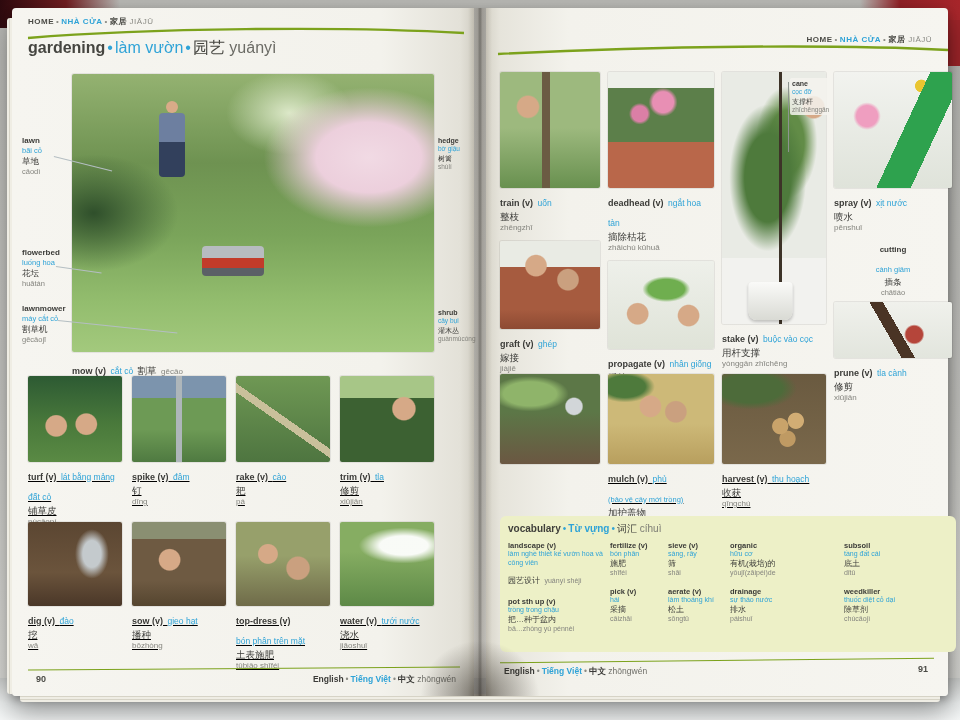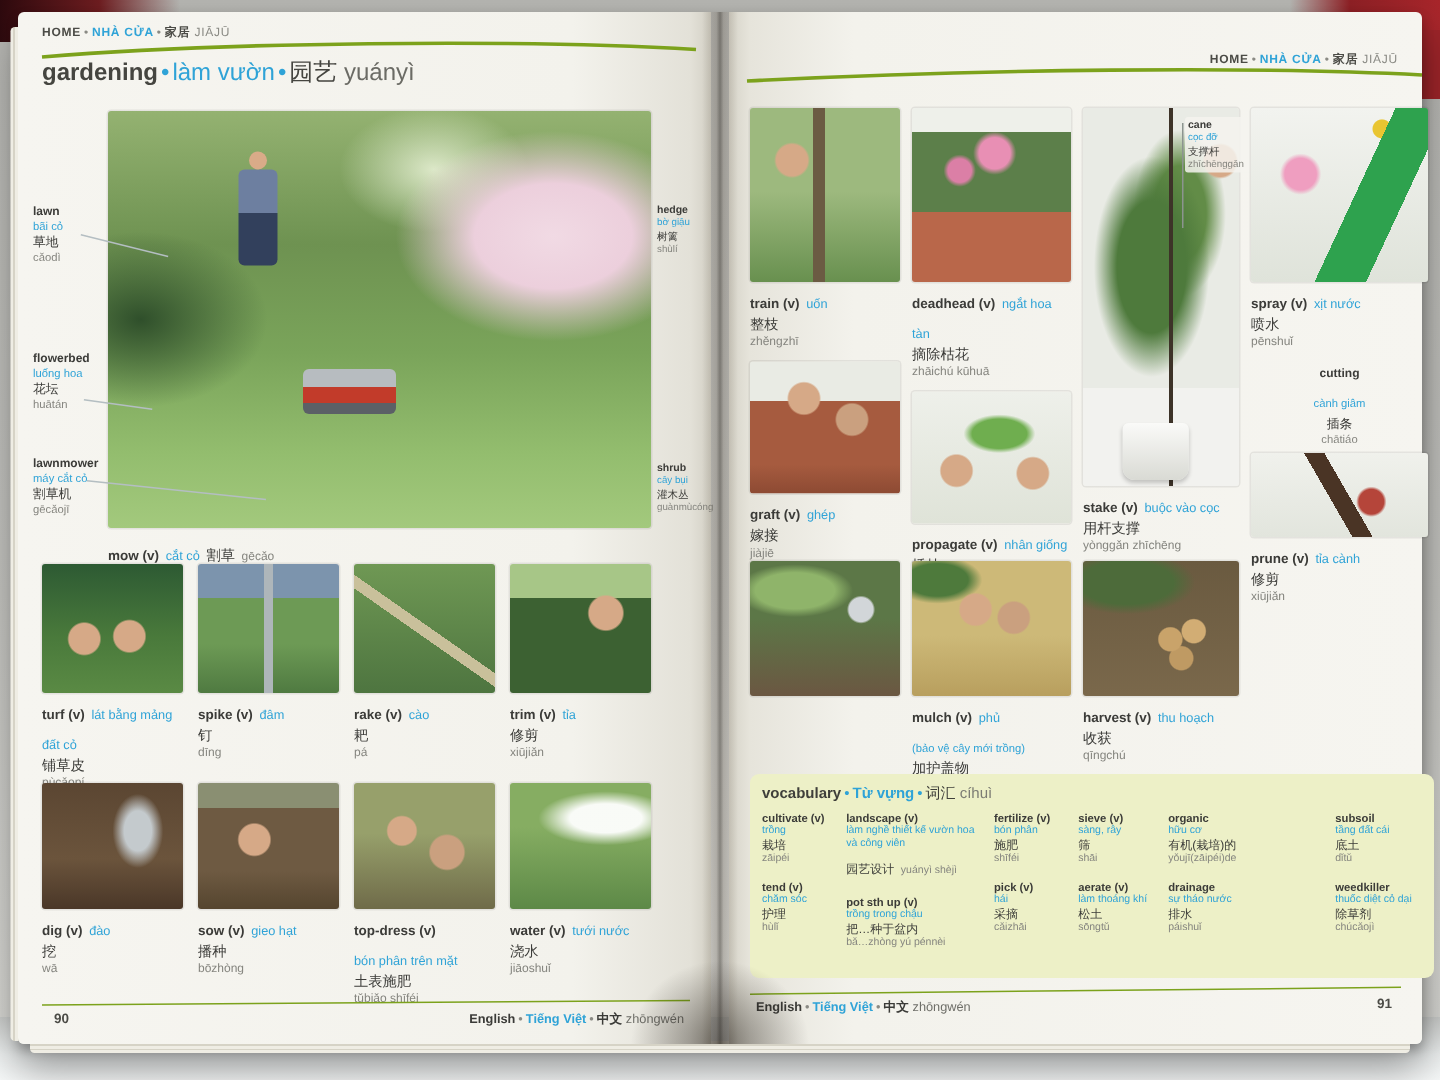--- a/index.html
+++ b/index.html
@@ -39,21 +39,21 @@
   .py{color:#85857f;font-size:8px;}
 
   .slabel{position:absolute;line-height:1.3;}
   .sl-en{font-weight:bold;color:#3b3b38;font-size:8px;}
   .sl-vi{color:#2fa3d7;font-size:7.5px;}
   .sl-zh{color:#3b3b38;font-size:8.5px;}
   .sl-py{color:#85857f;font-size:7.5px;}
   .cl{position:absolute;border-top:1px solid #b4bec2;transform-origin:left top;z-index:3;}
   .clv{position:absolute;border-left:1px solid #8c948f;z-index:3;}
 
-  .grid4{position:absolute;display:grid;grid-template-columns:repeat(4,1fr);column-gap:10px;}
+  .grid4{position:absolute;display:grid;grid-template-columns:repeat(4,1fr);column-gap:10px;text-decoration:underline;}
   .cell{display:flex;flex-direction:column;}
 
   
   .p-mow{background:
     radial-gradient(ellipse 150px 100px at 82% 30%,#f1dae4 0%,#eccfdc 35%,rgba(236,207,220,0) 70%),
     radial-gradient(ellipse 90px 60px at 60% 14%,#dcE8c8 0%,rgba(220,232,200,0) 70%),
     radial-gradient(ellipse 130px 90px at 6% 50%,#2f4f2b 0%,rgba(47,79,43,0) 65%),
     linear-gradient(180deg,#94b271 0%,#6e9251 32%,#7aa45a 58%,#93bd6e 82%,#a3c97d 100%);}
   .man-fig{position:absolute;left:24%;top:14%;width:26px;height:64px;background:linear-gradient(180deg,#6d7fa0 0 45%,#32405c 45% 100%);border-radius:4px;}
   .man-fig::before{content:"";position:absolute;left:7px;top:-12px;width:12px;height:12px;border-radius:50%;background:#d9ab88;}
@@ -130,21 +130,21 @@
         <div class="mower-fig"></div>
       </div>
 
       <div class="slabel" style="left:10px;top:128px;width:50px;">
         <div class="sl-en">lawn</div>
         <div class="sl-vi">bãi cỏ</div>
         <div class="sl-zh">草地</div>
         <div class="sl-py">cǎodì</div>
       </div>
       <div class="cl" style="left:42px;top:148px;width:60px;transform:rotate(14deg);"></div>
-      <div class="slabel" style="left:10px;top:226px;width:50px;">
+      <div class="slabel" style="left:10px;top:240px;width:50px;">
         <div class="sl-en">flowerbed</div>
         <div class="sl-vi">luống hoa</div>
         <div class="sl-zh">花坛</div>
         <div class="sl-py">huātán</div>
       </div>
       <div class="cl" style="left:44px;top:258px;width:46px;transform:rotate(8deg);"></div>
       <div class="slabel" style="left:10px;top:296px;width:50px;">
         <div class="sl-en">lawnmower</div>
         <div class="sl-vi">máy cắt cỏ</div>
         <div class="sl-zh">割草机</div>
@@ -353,34 +353,20 @@
             <div class="py">qīngchú</div>
           </div>
         </div>
       </div>
 
       <div class="vocab">
         <div class="v-head">
           <span class="vh-en">vocabulary</span><span class="sep blue">•</span><span class="vh-vi">Từ vựng</span><span class="sep blue">•</span><span class="vh-zh">词汇</span> <span class="vh-py">cíhuì</span>
         </div>
         <div class="v-cols">
-          <div class="v-col" style="width:52px;">
-            <div class="v-ent">
-              <div class="v-en">cultivate (v)</div>
-              <div class="v-vi">trồng</div>
-              <div class="v-zh">栽培</div>
-              <div class="v-py">zāipéi</div>
-            </div>
-            <div class="v-ent">
-              <div class="v-en">tend (v)</div>
-              <div class="v-vi">chăm sóc</div>
-              <div class="v-zh">护理</div>
-              <div class="v-py">hùlǐ</div>
-            </div>
-          </div>
           <div class="v-col" style="width:96px;">
             <div class="v-ent">
               <div class="v-en">landscape (v)</div>
               <div class="v-vi">làm nghề thiết kế vườn hoa và công viên</div>
               <div><span class="v-zh">园艺设计</span> <span class="v-py">yuányì shèjì</span></div>
             </div>
             <div class="v-ent">
               <div class="v-en">pot sth up (v)</div>
               <div class="v-vi">trồng trong chậu</div>
               <div class="v-zh">把…种于盆内</div>

